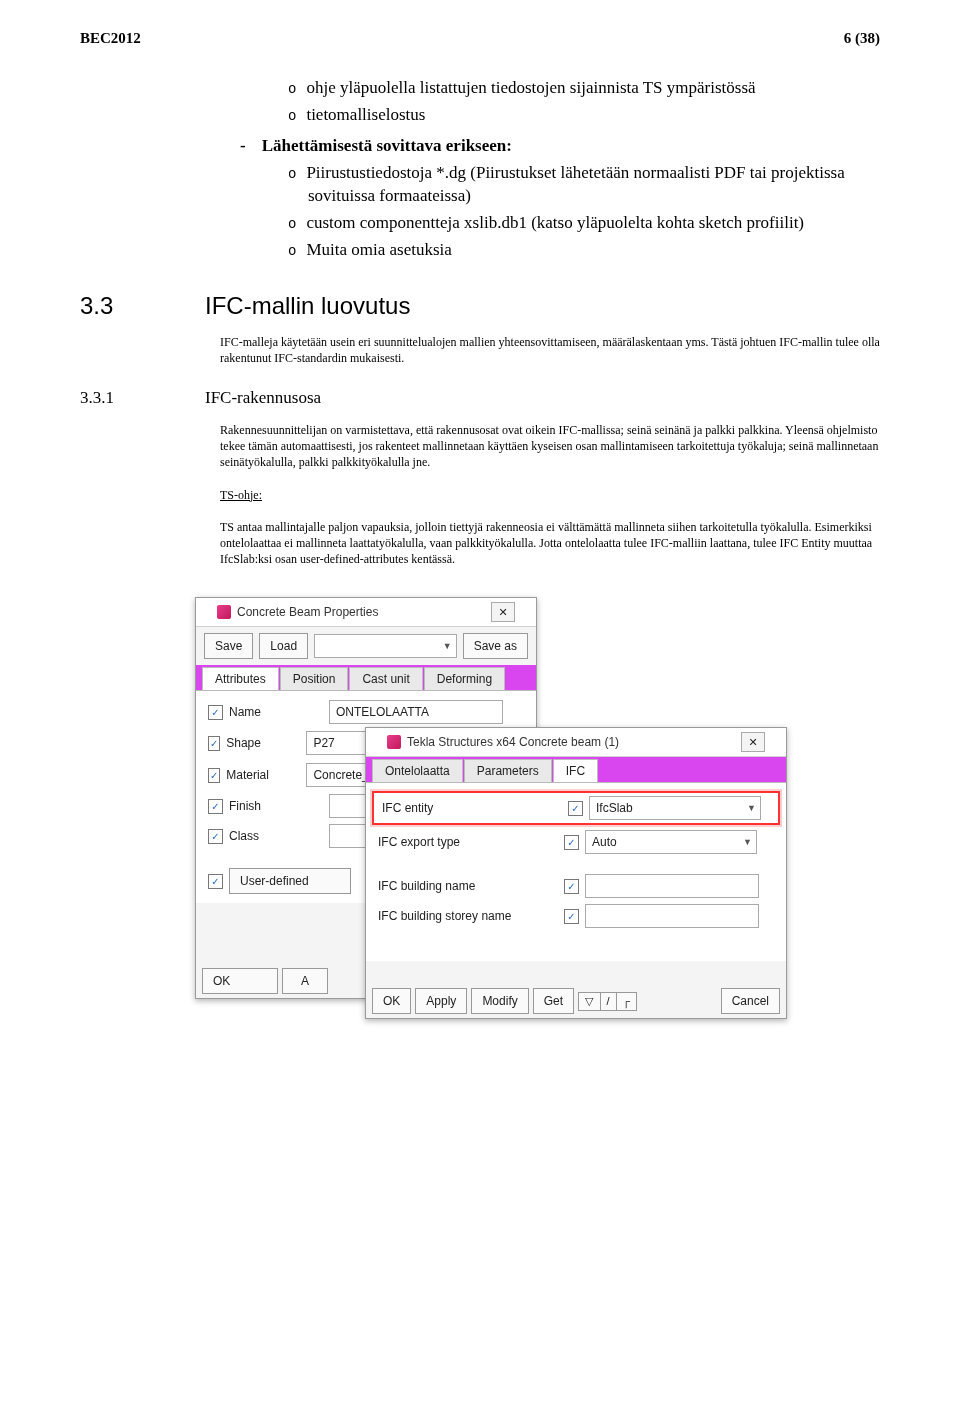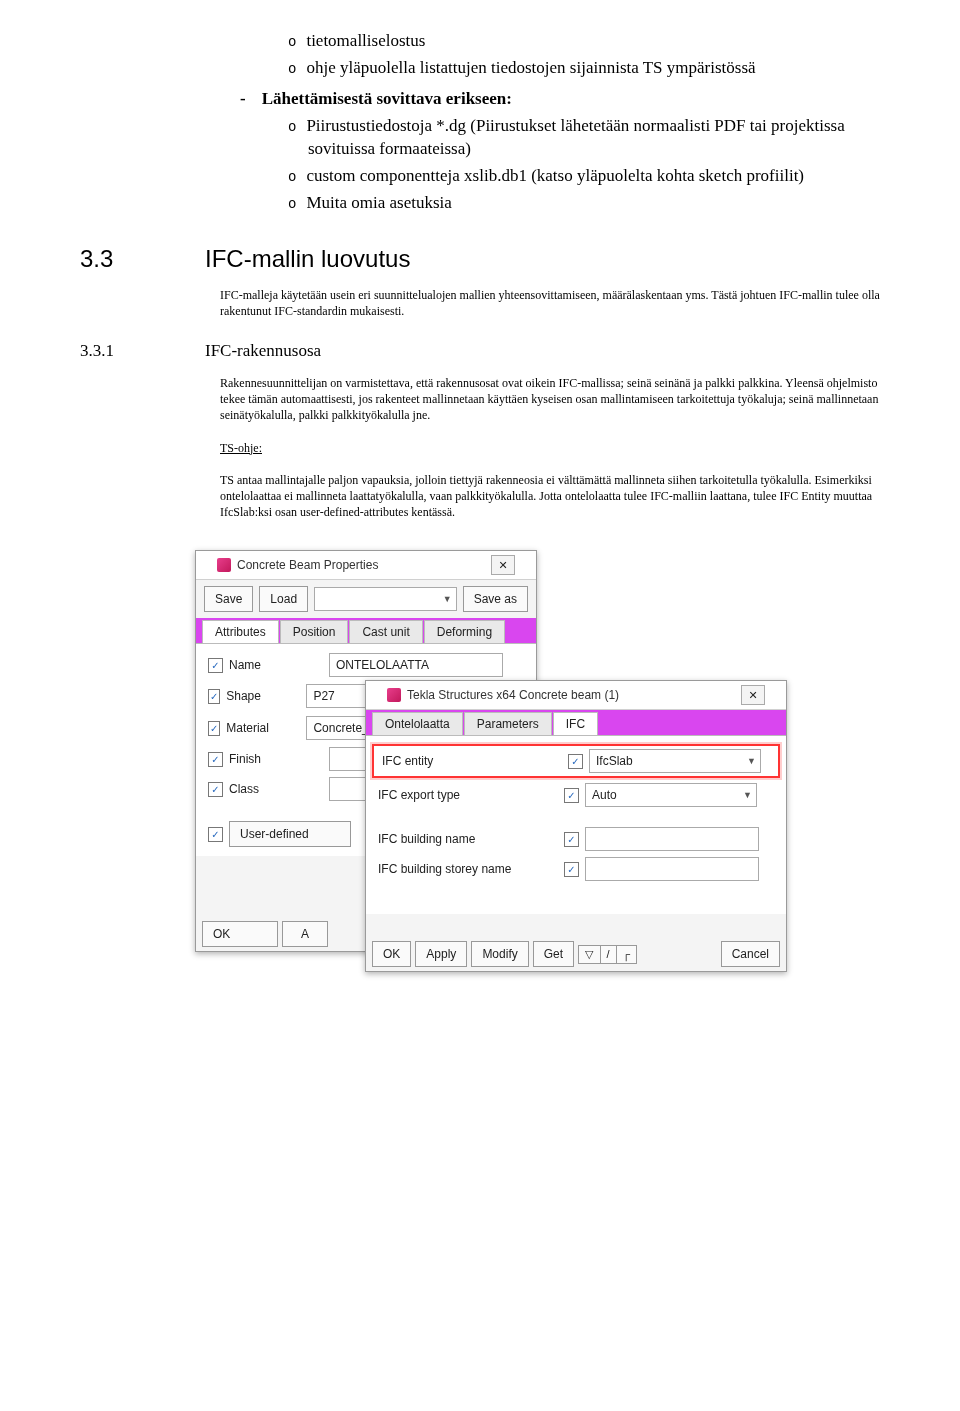--- a/index.html
+++ b/index.html
@@ -213,25 +213,29 @@
   .dlg1-content .form-row .input { width: 160px; }
   .dlg1-content .fld-space { flex:1; }
   .select-btn { margin-left: auto; }
 
   .dlg2 { left: 170px; top: 130px; width: 420px; height: 290px; }
 </style>
 </head>
 <body>
 
 <div class="page">
+  <div class="header-row">
+    <span>BEC2012</span>
+    <span>6 (38)</span>
+  </div>
 
   <div class="indent-block">
     <ul class="sublist" style="margin-left:40px;">
+      <li>ohje yläpuolella listattujen tiedostojen sijainnista TS ympäristössä</li>
       <li>tietomalliselostus</li>
-      <li>ohje yläpuolella listattujen tiedostojen sijainnista TS ympäristössä</li>
     </ul>
     <ul class="dashlist" style="margin-left:20px;">
       <li>Lähettämisestä sovittava erikseen:</li>
     </ul>
     <ul class="sublist" style="margin-left:40px; margin-top:4px;">
       <li>Piirustustiedostoja *.dg (Piirustukset lähetetään normaalisti PDF tai projektissa sovituissa formaateissa)</li>
       <li>custom componentteja xslib.db1 (katso yläpuolelta kohta sketch profiilit)</li>
       <li>Muita omia asetuksia</li>
     </ul>
   </div>

